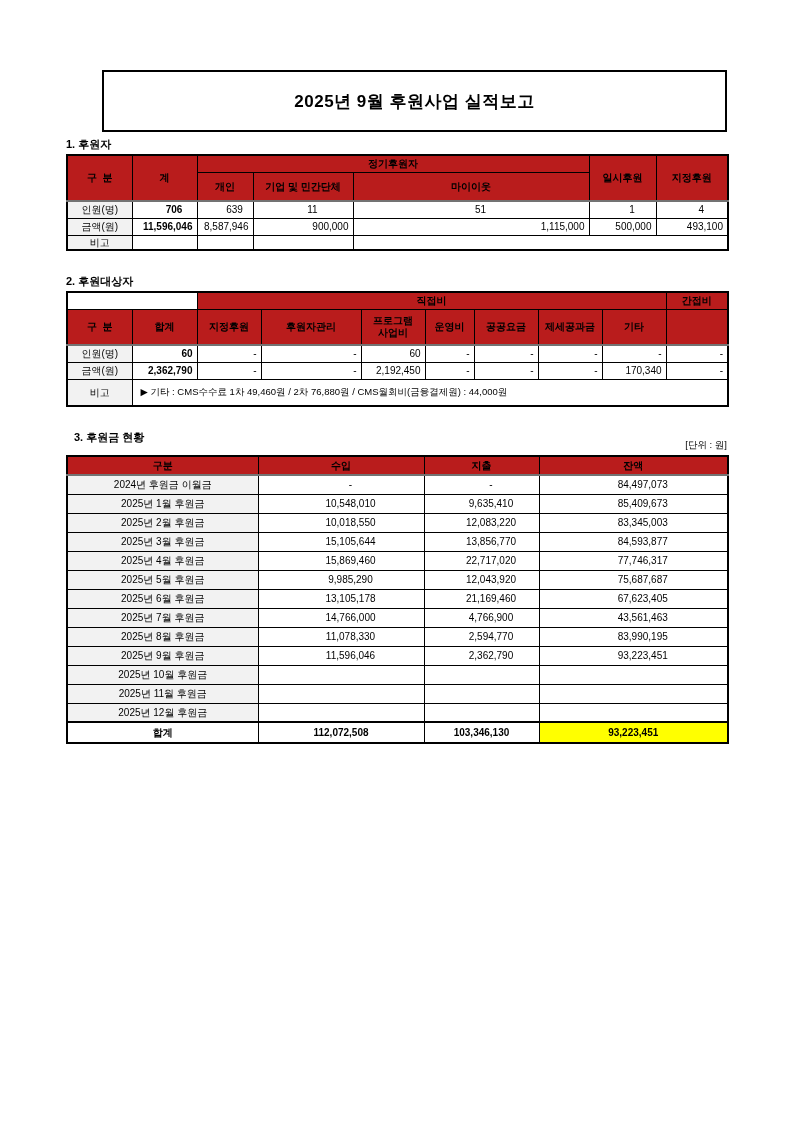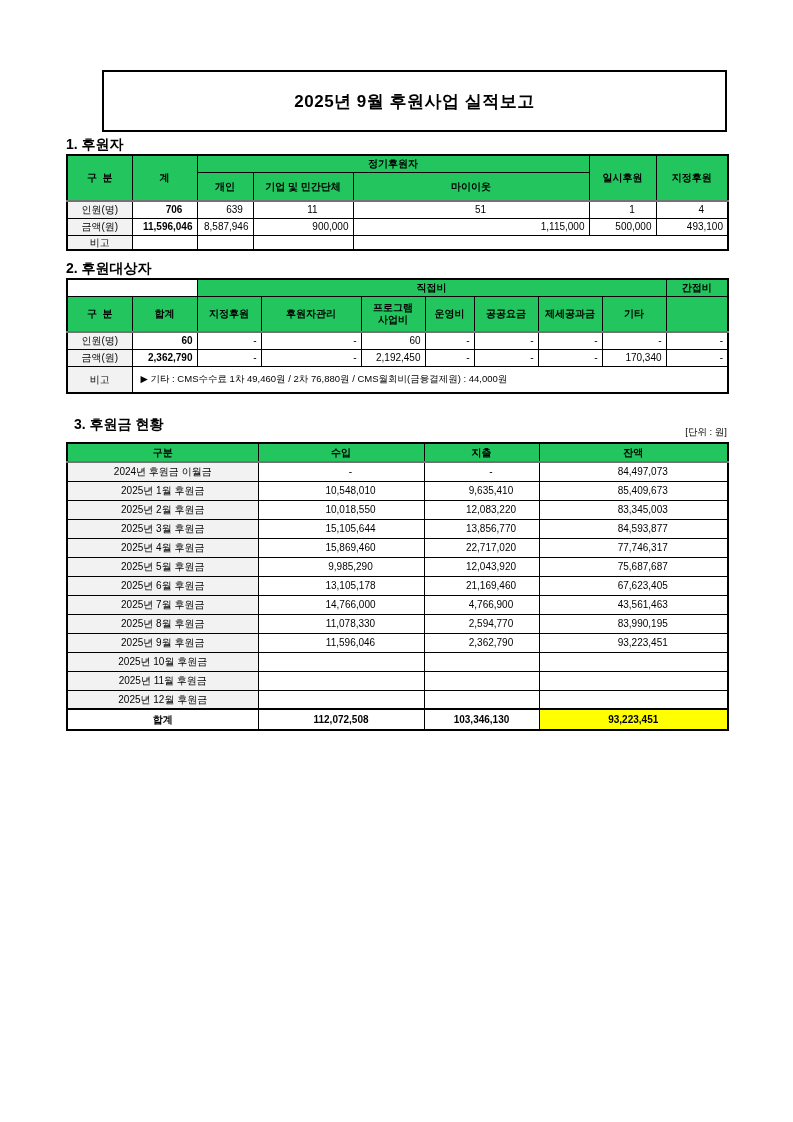--- a/index.html
+++ b/index.html
@@ -5,29 +5,29 @@
   * { box-sizing: border-box; }
   html,body { margin:0; padding:0; background:#fff; }
   body { font-family:"Liberation Sans","DejaVu Sans",sans-serif; color:#000; }
   .page { position:relative; width:793px; height:1122px; background:#fff; overflow:hidden; }
   .content { position:absolute; left:66px; top:0; width:661px; }
 
   .title-box { margin-top:70px; height:62px; border:2px solid #000;
                display:flex; align-items:center; justify-content:center;margin-left:36px; }
   .title-box h1 { margin:0; font-size:17px; font-weight:bold; letter-spacing:0.5px; }
 
-  .sec-head { margin:6px 0 3px 0; font-size:14px; font-weight:bold; line-height:13px; }
+  .sec-head { margin:6px 0 3px 0; font-size:11px; font-weight:bold; line-height:13px; }
   .sec-head-row { display:flex; justify-content:space-between; align-items:flex-end; margin:6px 0 3px 0; }
   .sec-head-row .sec-head { margin:8px; }
   .unit { font-size:9.5px; }
 
   table { border-collapse:collapse; table-layout:fixed; width:661px; border:2px solid #000; }
   td { border:1px solid #000; font-size:10px; line-height:1.15; padding:1px 3px;
        overflow:hidden; vertical-align:middle; }
-  .hdr td { background:#22c55e; font-weight:bold; text-align:center; white-space:pre-wrap; }
+  .hdr td { background:#b91c1c; font-weight:bold; text-align:center; white-space:pre-wrap; }
   .hdr .white-cell { background:#fff; }
   .rowlabel { background:#f2f2f2; text-align:center; }
   .c { text-align:center;padding-left:22px; }
   .r { text-align:right; padding-right:4px; }
   .b { font-weight:bold; }
   .thick-top td { border-top:2px solid #737373; }
   .note-text { text-align:left; padding-left:8px; font-size:9.5px; }
   .hl { background:#ffff00; }
 
   .t1 tr.h1 td { height:17px; }
@@ -98,21 +98,21 @@
         <tr class="n">
           <td class="rowlabel">비고</td>
           <td></td>
           <td></td>
           <td></td>
           <td colspan="3" class="note-text"></td>
         </tr>
       </tbody>
     </table>
 
-    <div class="sec-head" style="margin-top:11px;">2. 후원대상자</div>
+    <div class="sec-head" style="margin-top:24px;">2. 후원대상자</div>
     <table class="t2">
       <colgroup>
         <col style="width:65px">
           <col style="width:65px">
           <col style="width:64px">
           <col style="width:100px">
         <col style="width:64px">
           <col style="width:49px">
           <col style="width:64px">
           <col style="width:64px">

